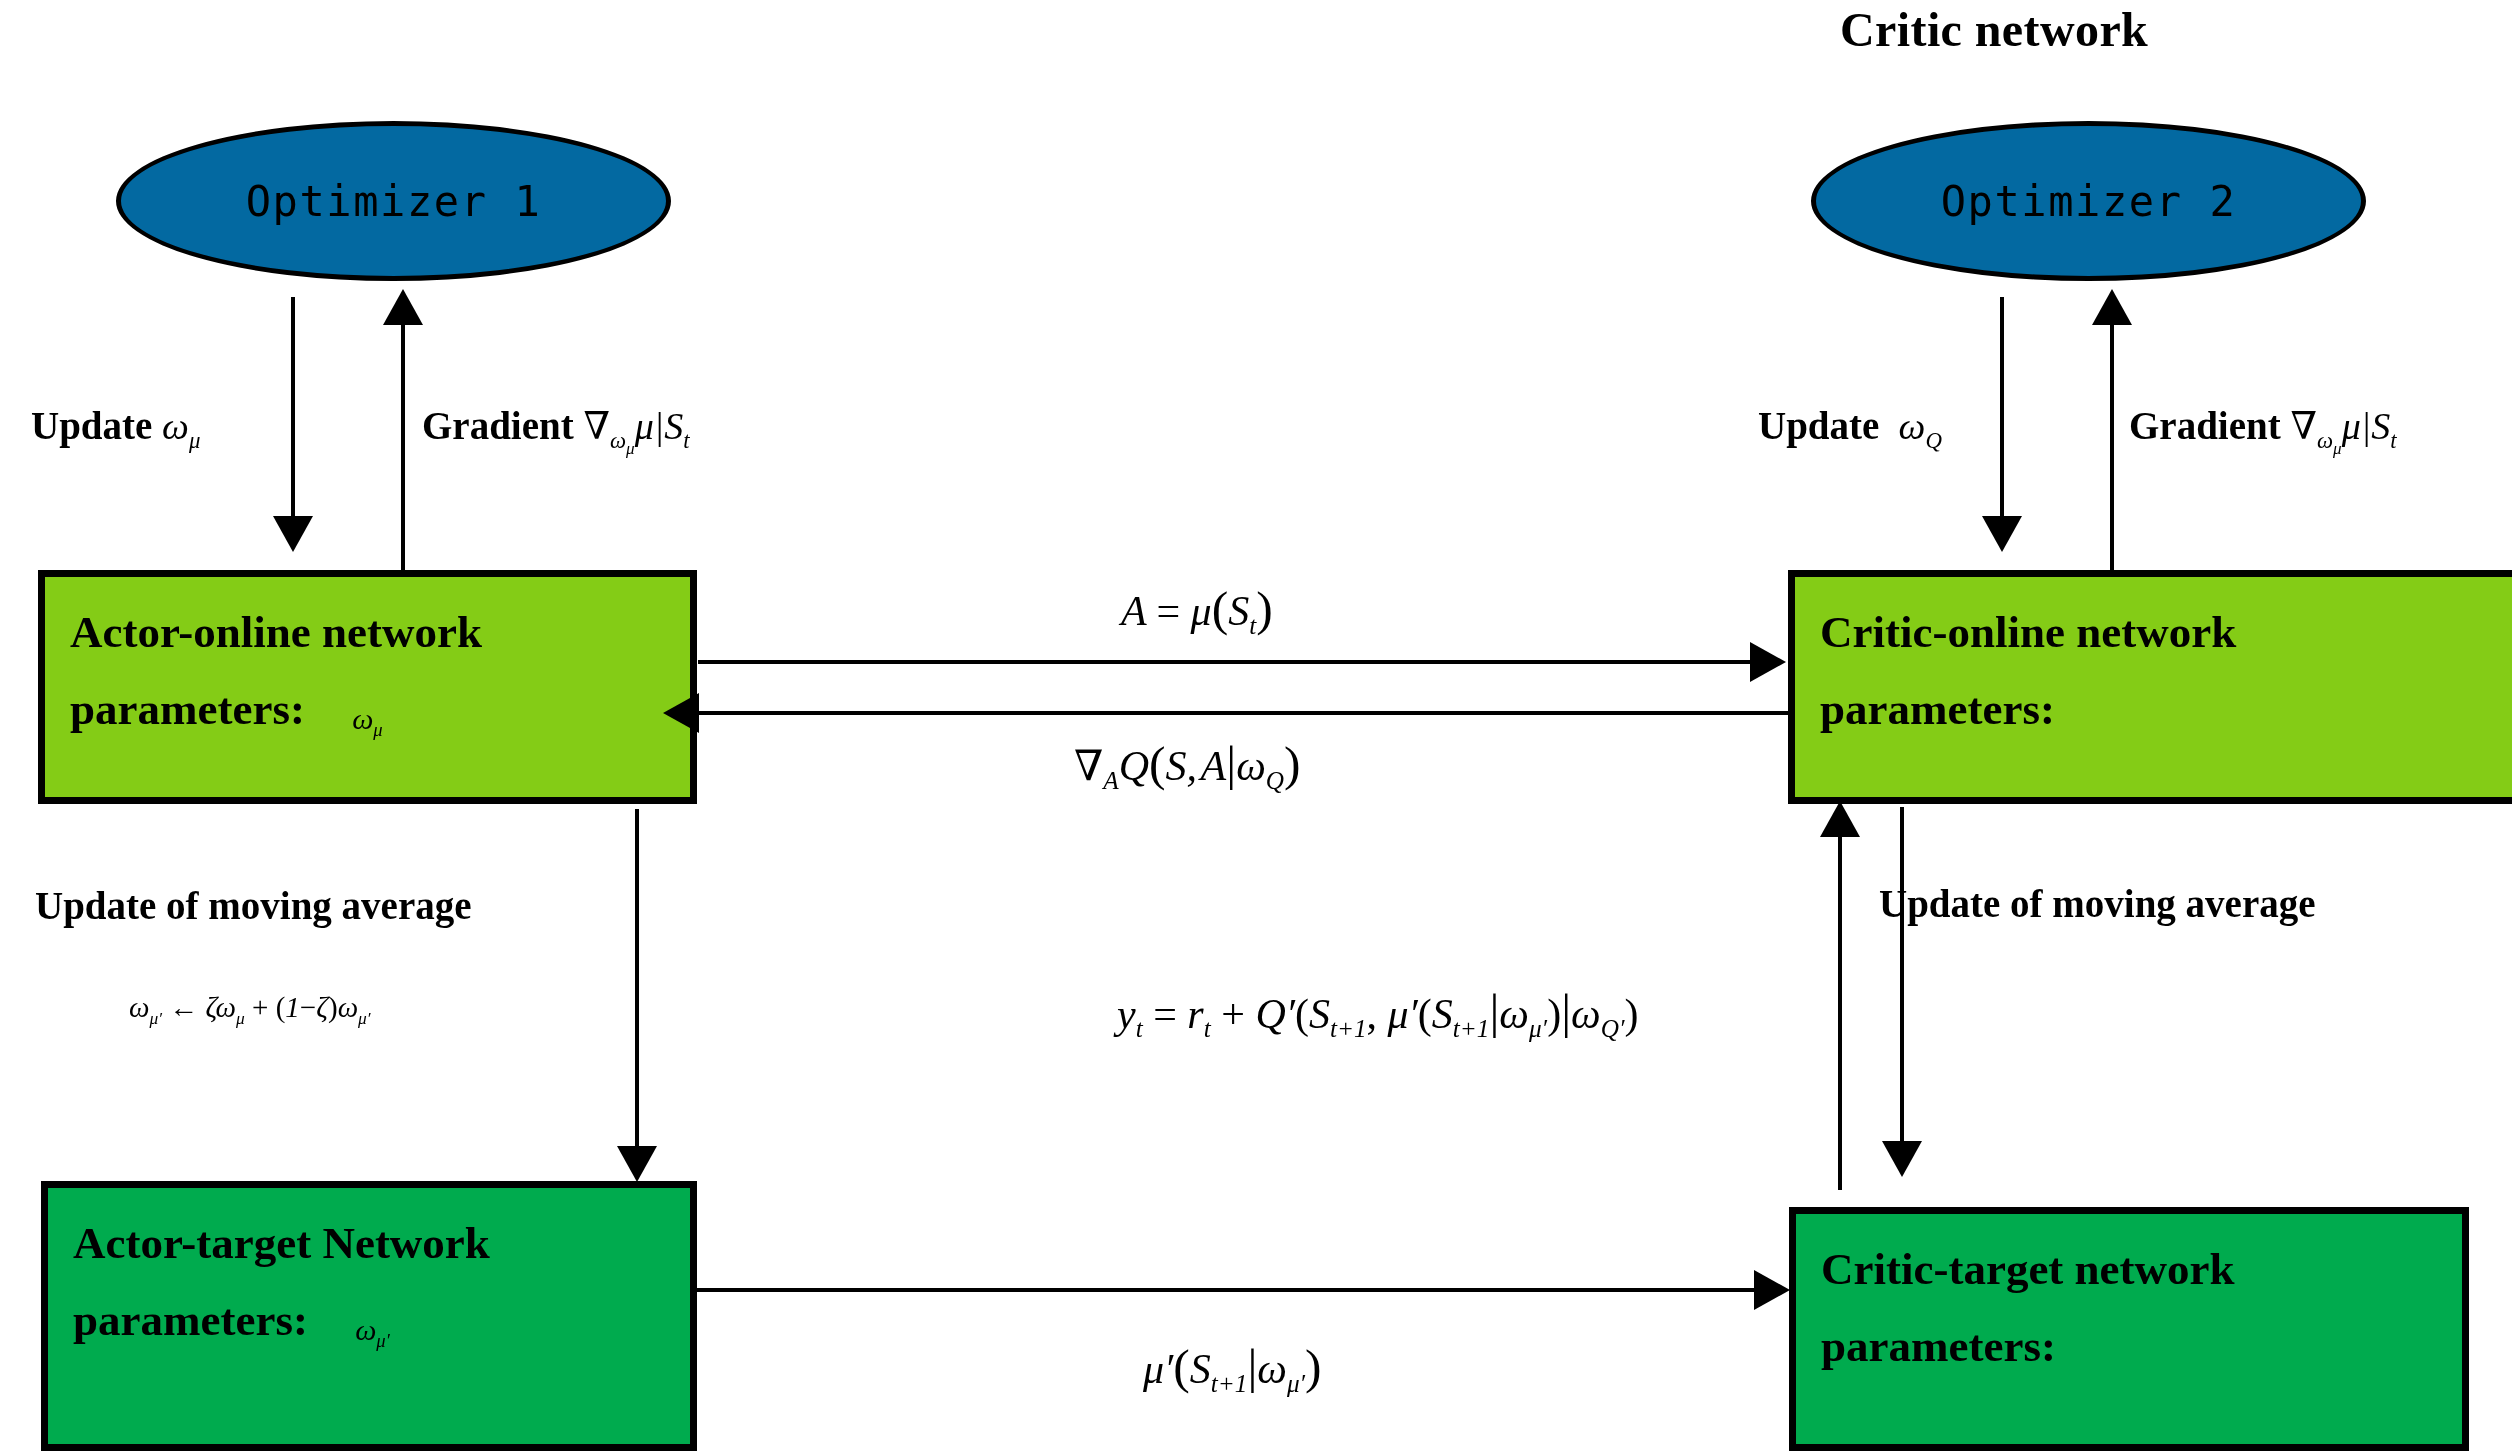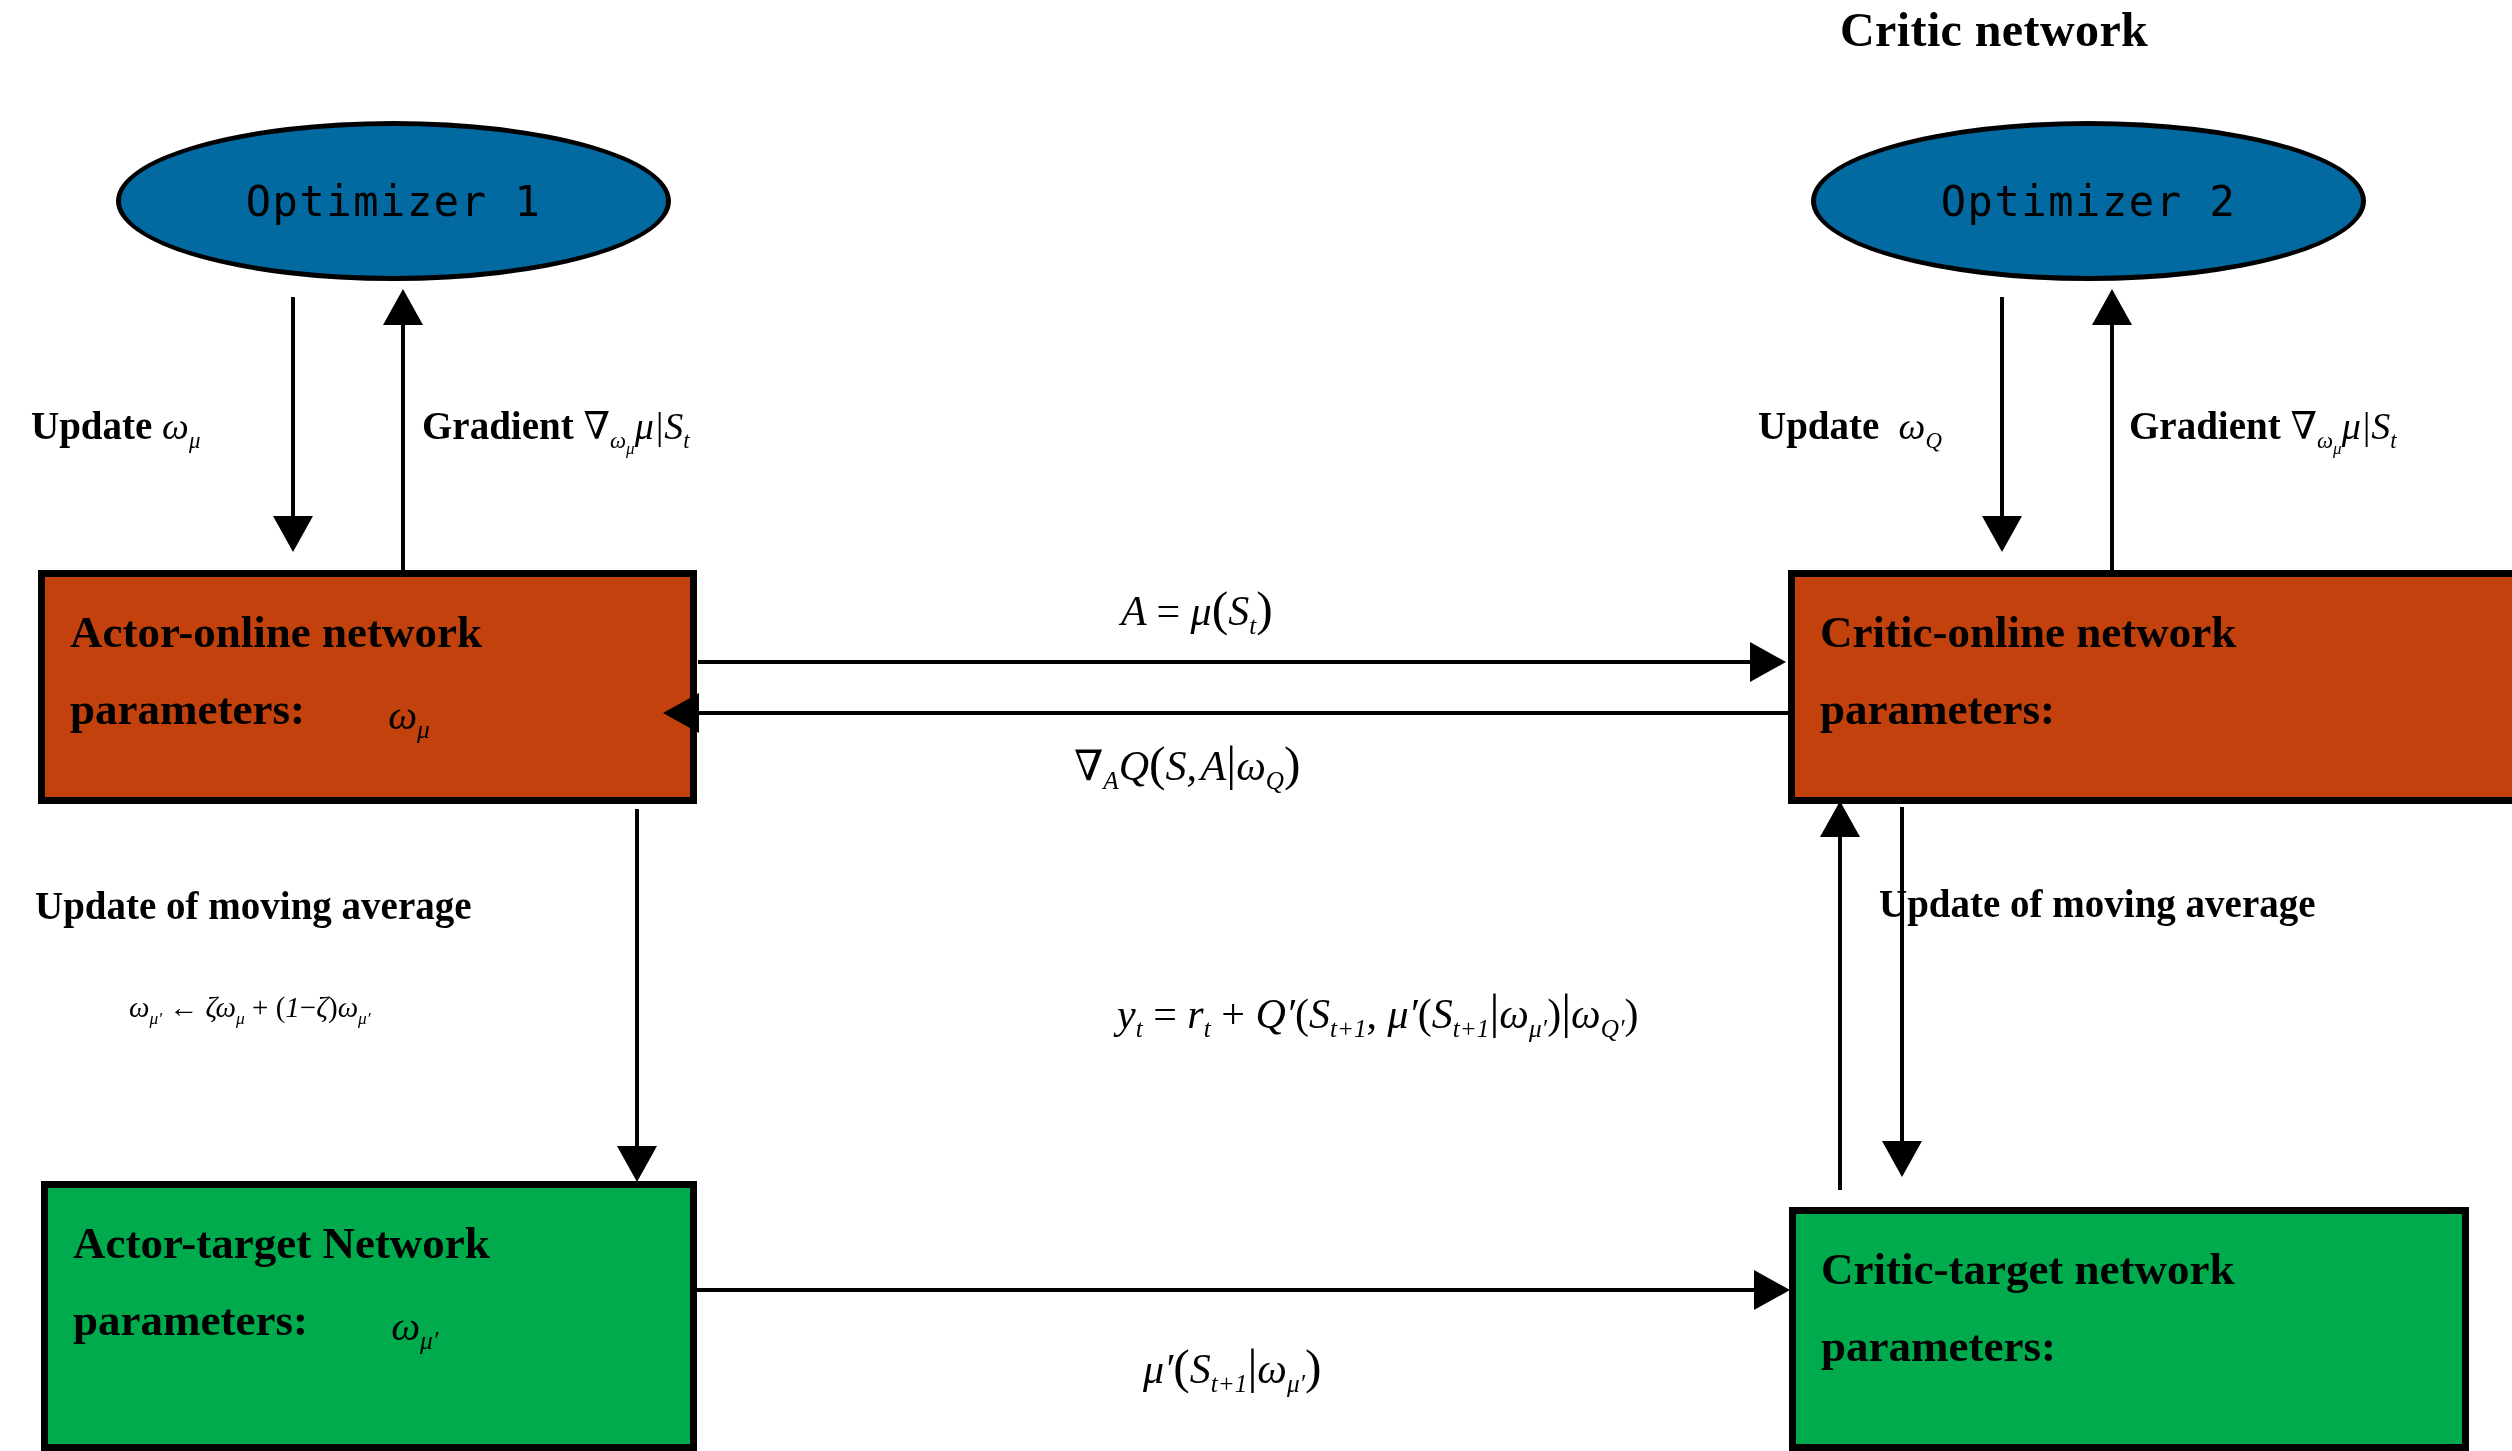--- a/index.html
+++ b/index.html
@@ -46,37 +46,37 @@
     white-space: nowrap;
   }
 
   
   .netbox {
     position: absolute;
     border: 7px solid #000;
     box-sizing: border-box;
     padding: 26.6px 23.4px 7.8px 25px;
   }
-  .netbox.online { background: #c2410c; }
+  .netbox.online { background: #84cc16; }
   .netbox.target { background: #00ab4e; }
   .netbox .line1,
   .netbox .line2 {
     font-weight: bold;
     font-size: 45px;
     color: #000;
     white-space: nowrap;
     line-height: 1.28;
   }
   .netbox .line2 { margin-top: 20.3px; }
   .netbox .param-sym {
     font-family: "Liberation Serif", "DejaVu Serif", serif;
     font-style: italic;
     font-weight: normal;
-    font-size: 41px;
-    margin-left: 72px;
+    font-size: 30px;
+    margin-left: 36px;
     position: relative;
     top: 4.7px;
   }
   .netbox .param-sym sub {
     font-size: 0.62em;
     font-style: italic;
   }
 
   
   .annot {

